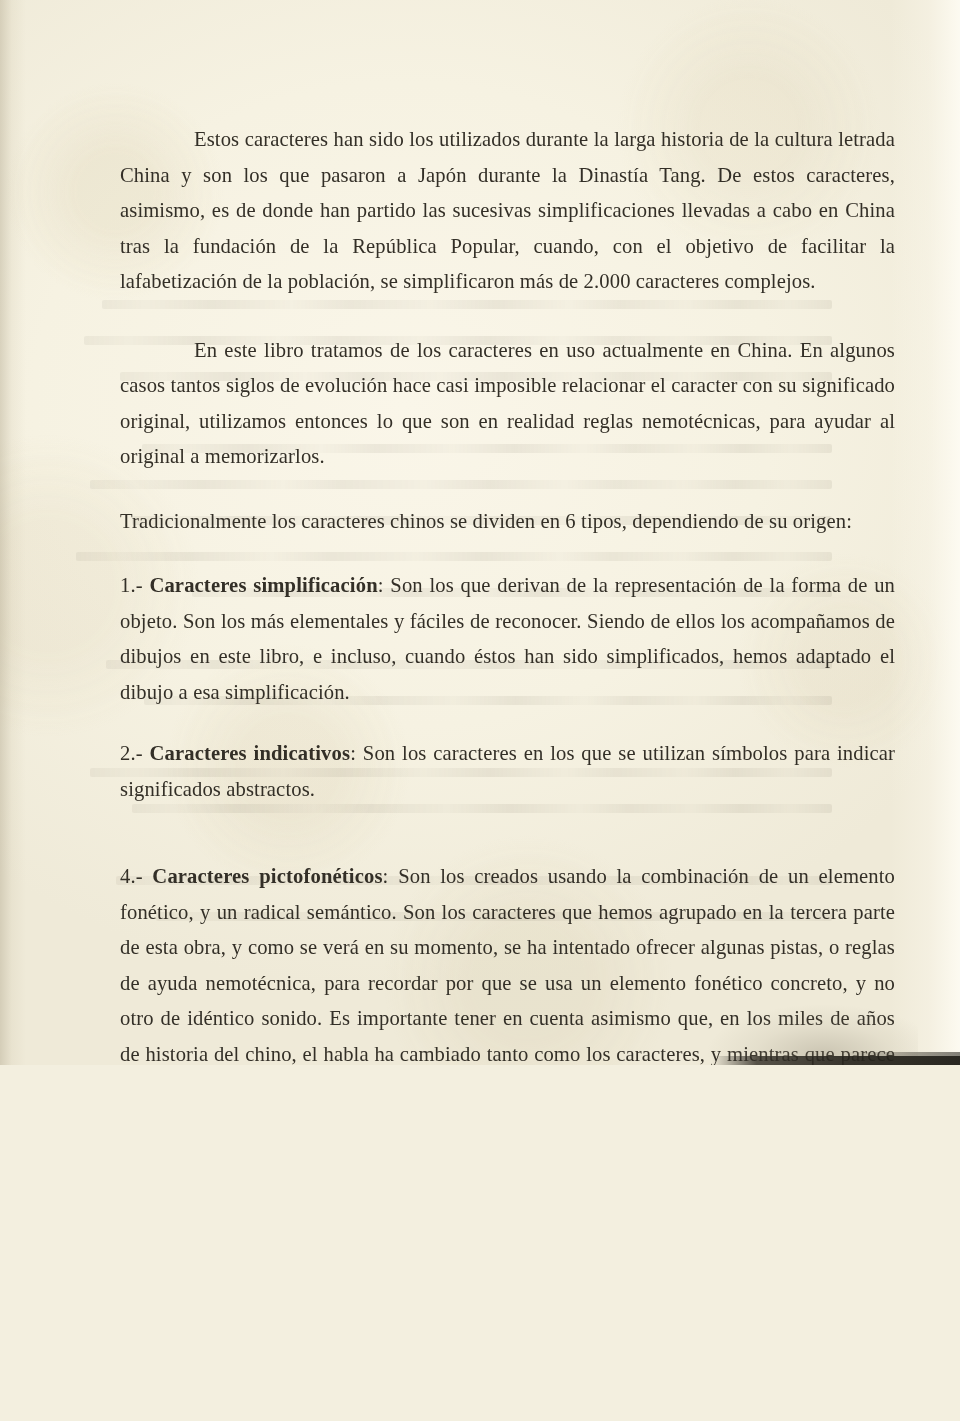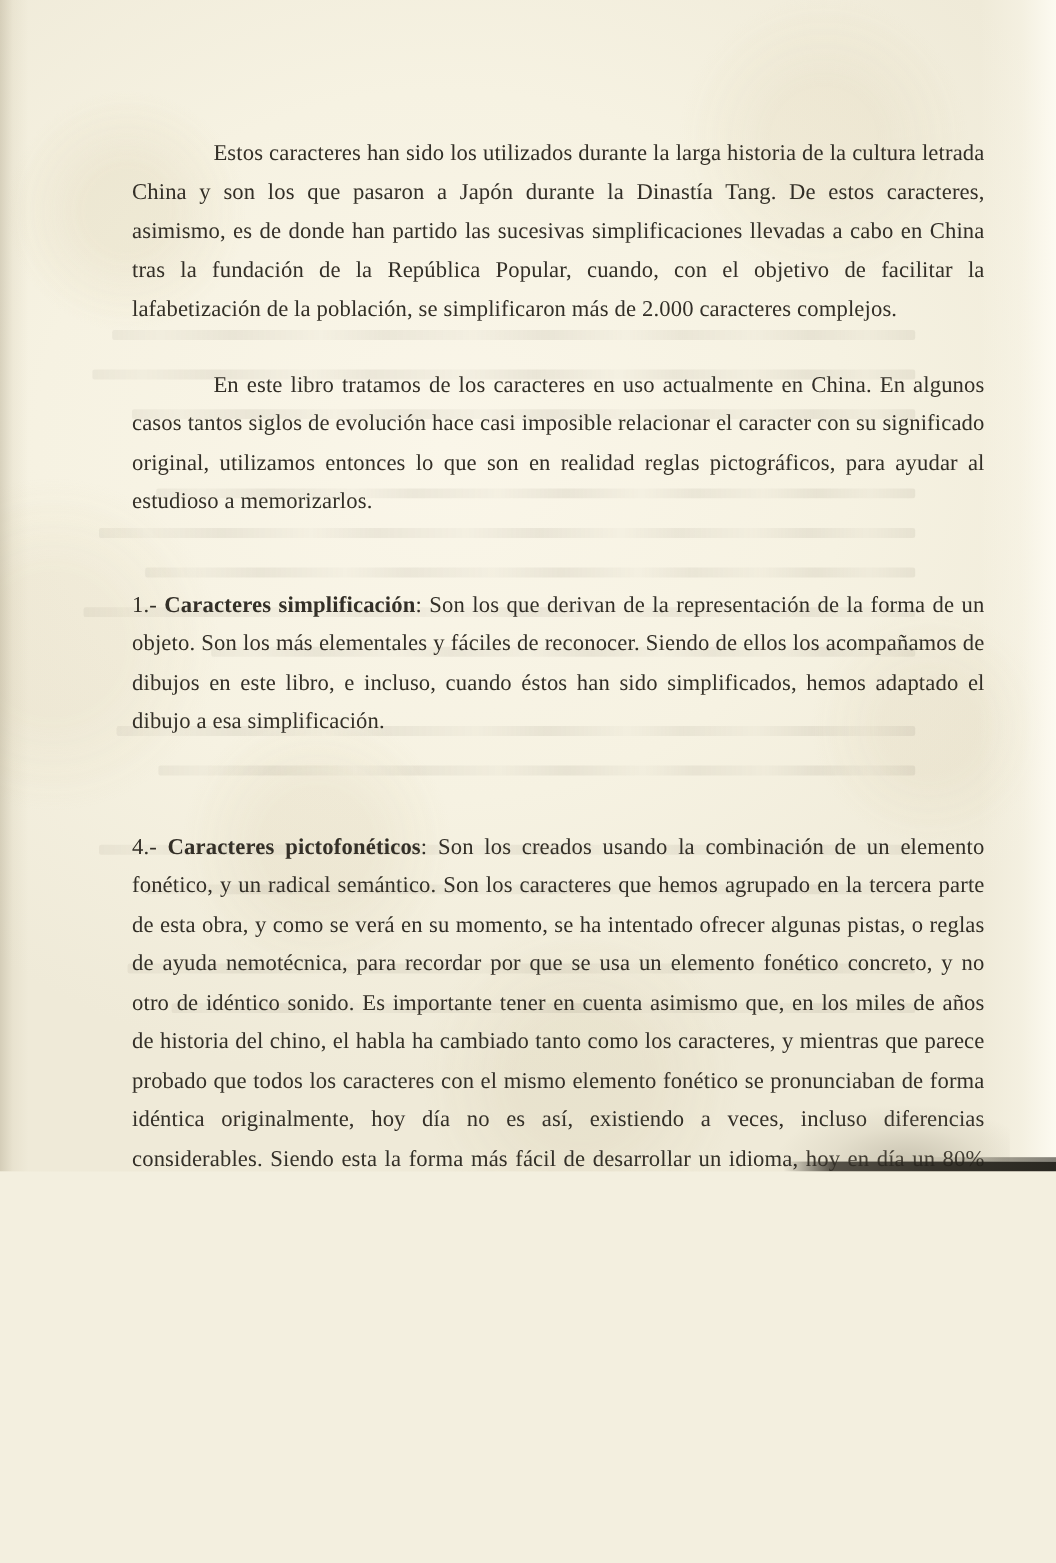--- a/index.html
+++ b/index.html
@@ -171,31 +171,33 @@
   <div class="grain"></div>
   <div class="gutter-left"></div>
   <div class="gutter-right"></div>
 
   <div class="textblock">
 
     <p class="p-indent">Estos caracteres han sido los utilizados durante la larga historia de la cultura letrada China y son los que pasaron a Japón durante la Dinastía Tang. De estos caracteres, asimismo, es de donde han partido las sucesivas simplificaciones llevadas a cabo en China tras la fundación de la República Popular, cuando, con el objetivo de facilitar la lafabetización de la población, se simplificaron más de 2.000 caracteres complejos.</p>
 
     <div class="gap-lg"></div>
 
-    <p class="p-indent">En este libro tratamos de los caracteres en uso actualmente en China. En algunos casos tantos siglos de evolución hace casi imposible relacionar el caracter con su significado original, utilizamos entonces lo que son en realidad reglas pictográficos, para ayudar al estudioso a memorizarlos.</p>
+    <p class="p-indent">En este libro tratamos de los caracteres en uso actualmente en China. En algunos casos tantos siglos de evolución hace casi imposible relacionar el caracter con su significado original, utilizamos entonces lo que son en realidad reglas nemotécnicas, para ayudar al original a memorizarlos.</p>
 
     <div class="gap-md"></div>
 
+    <p>Tradicionalmente los caracteres chinos se dividen en 6 tipos, dependiendo de su origen:</p>
 
     <div class="gap-md"></div>
 
     <p><span>1.-</span> <b>Caracteres simplificación</b><span>:</span>  <span>Son los que derivan de la representación de la forma de un objeto.  Son los más elementales y fáciles de reconocer.  Siendo de ellos los acompañamos de dibujos en este libro, e incluso, cuando éstos han sido simplificados, hemos adaptado el dibujo a esa simplificación.</span></p>
 
     <div class="gap-sm"></div>
 
+    <p><span>2.-</span> <b>Caracteres indicativos</b><span>:</span>  <span>Son los caracteres en los que se utilizan símbolos para indicar significados abstractos.</span></p>
 
     <div class="gap-sm"></div>
 
 
     <div class="gap-sm"></div>
 
     <p><span>4.-</span> <b>Caracteres pictofonéticos</b><span>:</span>  <span>Son los creados usando la combinación de un elemento fonético, y un radical semántico.  Son los caracteres que hemos agrupado en la tercera parte de esta obra, y como se verá en su momento, se ha intentado ofrecer algunas pistas, o reglas de ayuda nemotécnica, para recordar por que se usa un elemento fonético concreto, y no otro de idéntico sonido.  Es importante tener en cuenta asimismo que, en los miles de años de historia del chino, el habla ha cambiado tanto como los caracteres, y mientras que parece probado que todos los caracteres con el mismo elemento fonético se pronunciaban de forma idéntica originalmente, hoy día no es así, existiendo a veces, incluso diferencias considerables.  Siendo esta la forma más fácil de desarrollar un idioma, hoy en día un 80% de los caracteres pertenecen a este tipo.</span></p>
 
   </div>
 

